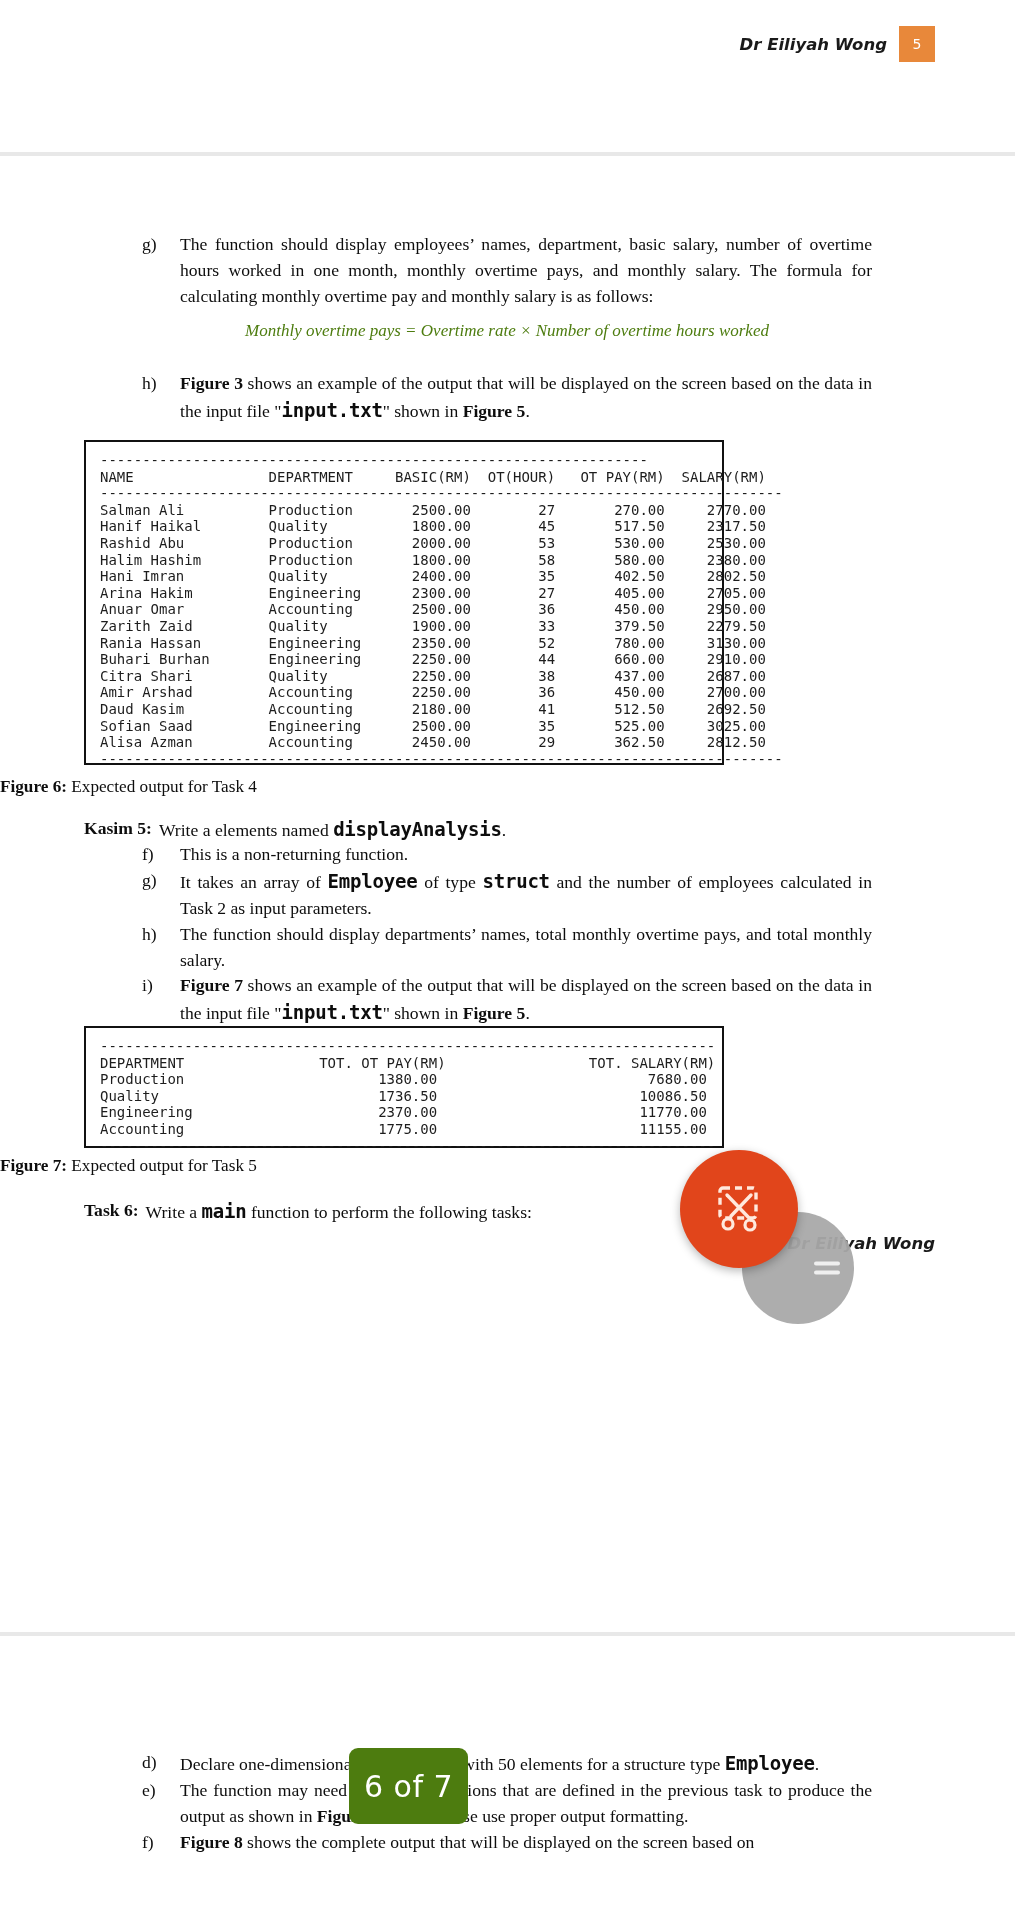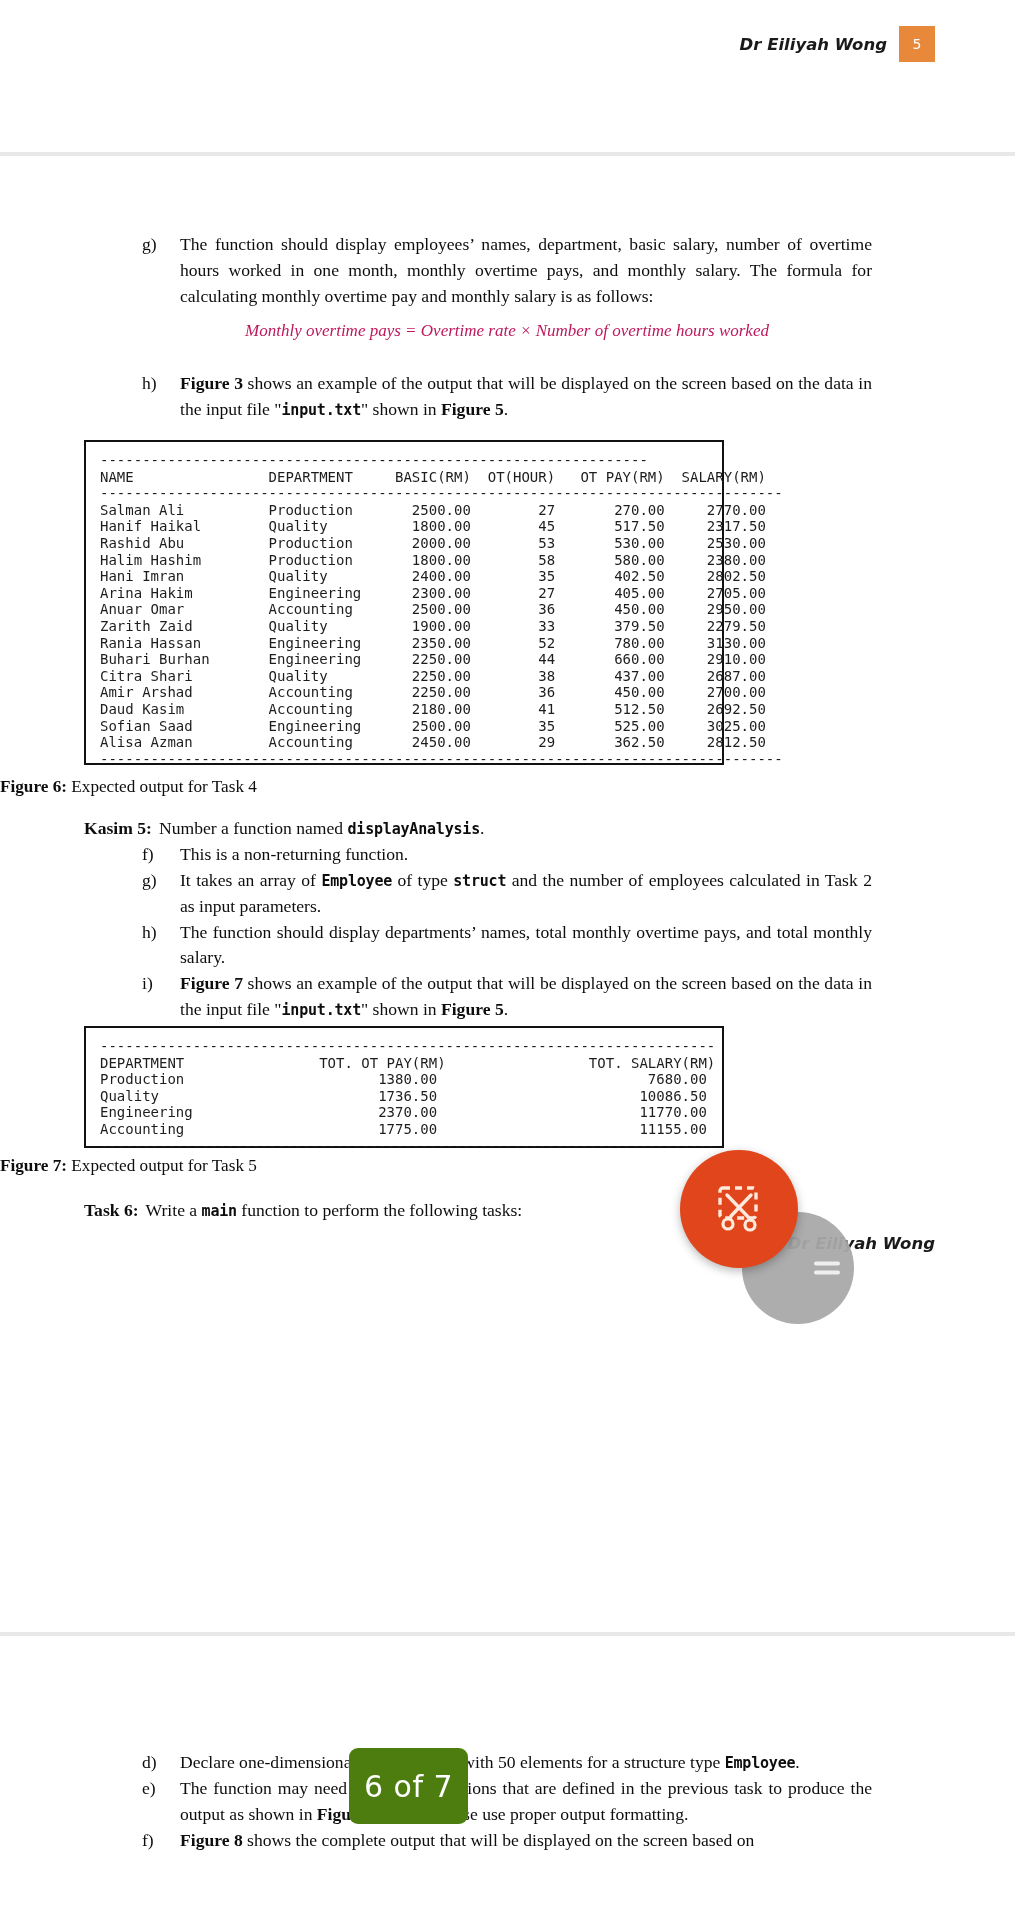--- a/index.html
+++ b/index.html
@@ -64,33 +64,33 @@
   .li .mark {
     width: 38px;
     flex: 0 0 38px;
     text-align: left;
   }
   .li .body { flex: 1 1 auto; text-align: justify; }
   .li .body.nj { text-align: left; }
 
   .mono {
     font-family: "DejaVu Sans Mono", monospace;
-    font-size: 15px;
+    font-size: 19px;
     font-weight: bold;
     letter-spacing: -0.2px;
   }
   b, .bold { font-weight: bold; }
   .bi { font-weight: bold; font-style: italic; }
 
   .formula {
     font-style: italic;
     font-size: 17px;
     line-height: 1.42;
     text-align: center;
-    color: #be185d;
+    color: #4d7c0f;
   }
 
   .taskline {
     display: flex;
     font-size: 17.6px;
     line-height: 1.47;
     color: #0d0d0d;
   }
   .taskline .tlabel { font-weight: bold; white-space: nowrap; margin-right: 7px; }
 
@@ -213,21 +213,21 @@
 Alisa Azman         Accounting       2450.00        29       362.50     2812.50
 ---------------------------------------------------------------------------------</pre>
     </div>
     <div class="figcap" style="top:621px;left:0;">
       <b>Figure 6:</b><span> Expected output for Task 4</span>
     </div>
 
     <div class="content" style="top:660px;left:84px;width:790px;">
       <div class="taskline">
         <span class="tlabel">Kasim 5:</span>
-        <span><span>Number a function named </span><span class="mono">displayAnalysis</span><span>.</span></span>
+        <span><span>Write a elements named </span><span class="mono">displayAnalysis</span><span>.</span></span>
       </div>
     </div>
 
     <div class="content" style="top:686px;left:142px;width:730px;">
       <div class="li" style="margin-top:0;">
         <span class="mark">f)</span>
         <span class="body nj">This is a non-returning function.</span>
       </div>
       <div class="li" style="margin-top:0;">
         <span class="mark">g)</span>

